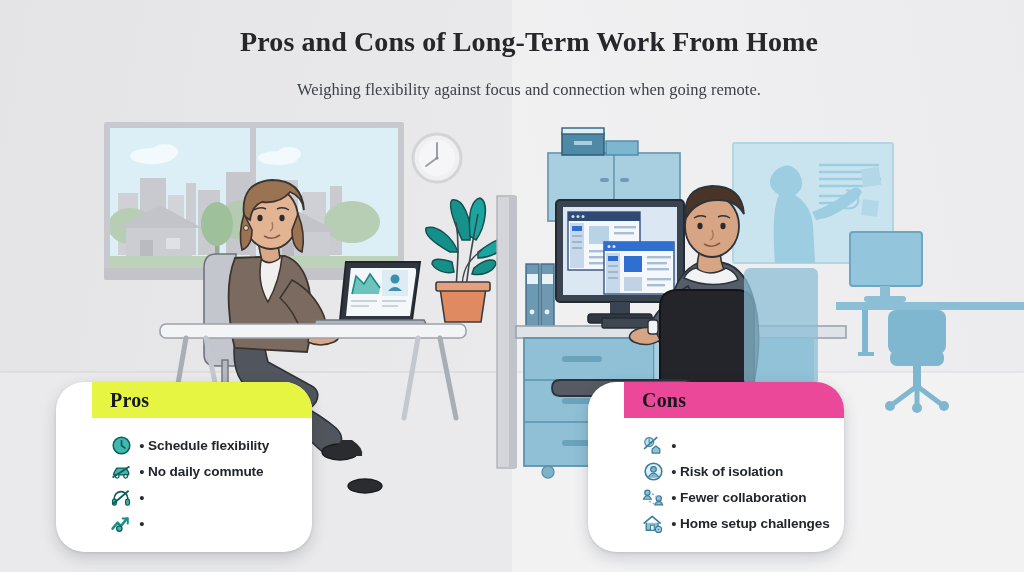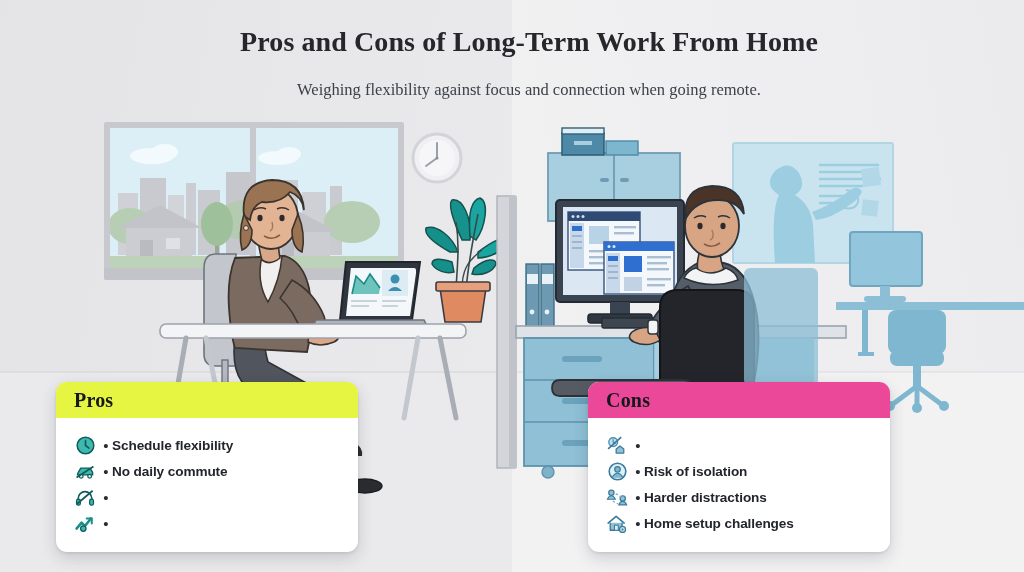--- a/index.html
+++ b/index.html
@@ -39,26 +39,27 @@
   .subtitle {
     font-family: "Liberation Serif", serif;
     font-size: 16.5px;
     color: #3c4148;
     margin-top: 21px;
   }
 
   
   .card {
     position: absolute;
-    width: 302px;
-    border-radius: 11px;
+    width: 256px;
+    border-radius: 28px;
     background: #ffffff;
     box-shadow: 0 6px 16px rgba(40,45,55,0.18), 0 1px 3px rgba(40,45,55,0.12);
     overflow: hidden;
     z-index: 8;
+    padding-left: 36px;
   }
   #pros-card { left: 56px; top: 382px; }
   #cons-card { left: 588px; top: 382px; }
 
   .card-head {
     height: 36px;
     display: flex; align-items: center;
     padding-left: 18px;
   }
   .card-head-title {
@@ -495,21 +496,21 @@
           <svg width="23" height="21" viewBox="0 0 26 24">
             <circle cx="6" cy="6.5" r="3" fill="#8fc2d8" stroke="#3d7b99" stroke-width="1.4"></circle>
             <path d="M1.5 14 q1.5 -4 4.5 -4 q3 0 4.5 4 Z" fill="#8fc2d8" stroke="#3d7b99" stroke-width="1.3"></path>
             <circle cx="19" cy="13" r="3" fill="#8fc2d8" stroke="#3d7b99" stroke-width="1.4"></circle>
             <path d="M14.5 20.5 q1.5 -4 4.5 -4 q3 0 4.5 4 Z" fill="#8fc2d8" stroke="#3d7b99" stroke-width="1.3"></path>
             <path d="M11 8 q6 1 6 6" stroke="#7fb6cf" stroke-width="1.5" fill="none" stroke-dasharray="2.4 2.4"></path>
             <path d="M8 16 q3 3 6 3" stroke="#7fb6cf" stroke-width="1.5" fill="none" stroke-dasharray="2.4 2.4"></path>
           </svg>
         </span>
         <span class="row-bullet">•</span>
-        <span class="row-text">Harder distractions</span>
+        <span class="row-text">Fewer collaboration</span>
       </div>
 
       <div class="row">
         <span class="row-icon">
           <svg width="22" height="21" viewBox="0 0 26 24">
             <path d="M2.5 11.5 L12 3.5 L21.5 11.5" stroke="#3d7b99" stroke-width="1.9" fill="none" stroke-linecap="round" stroke-linejoin="round"></path>
             <path d="M5 11 v9 h14 v-9" fill="#8fc2d8" stroke="#3d7b99" stroke-width="1.6" stroke-linejoin="round"></path>
             <rect x="10" y="14" width="4.5" height="6" fill="#dcf0f8" stroke="#3d7b99" stroke-width="1.2"></rect>
             <circle cx="19.5" cy="19" r="3.6" fill="#bfe0ef" stroke="#3d7b99" stroke-width="1.5"></circle>
             <circle cx="19.5" cy="19" r="1.2" fill="#3d7b99"></circle>

